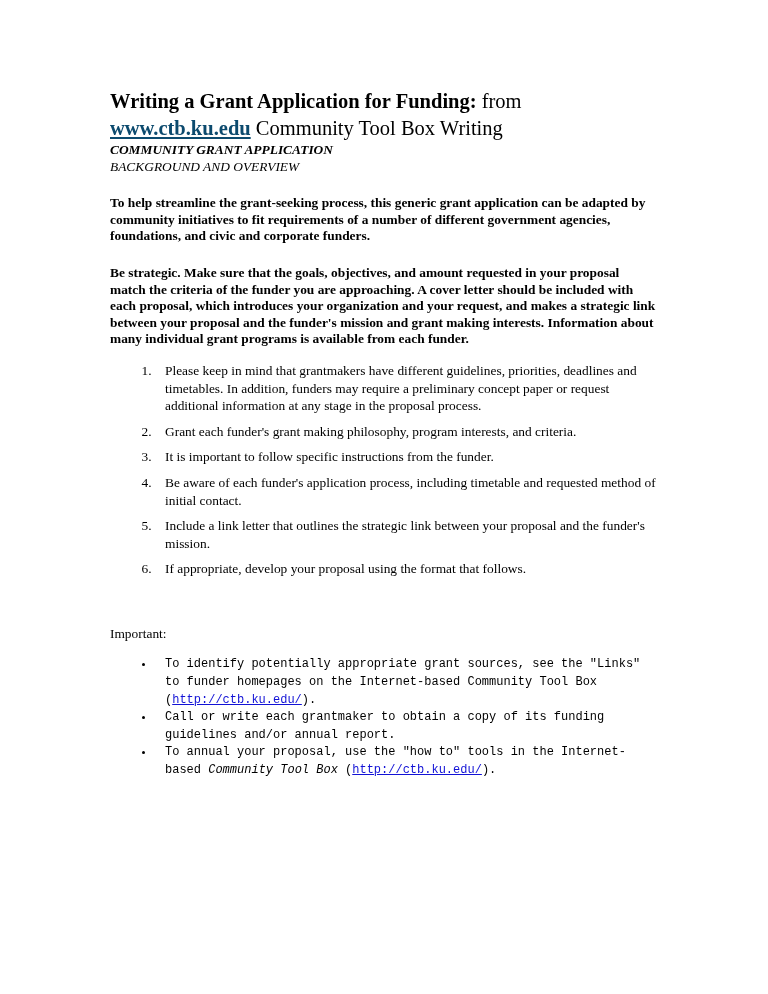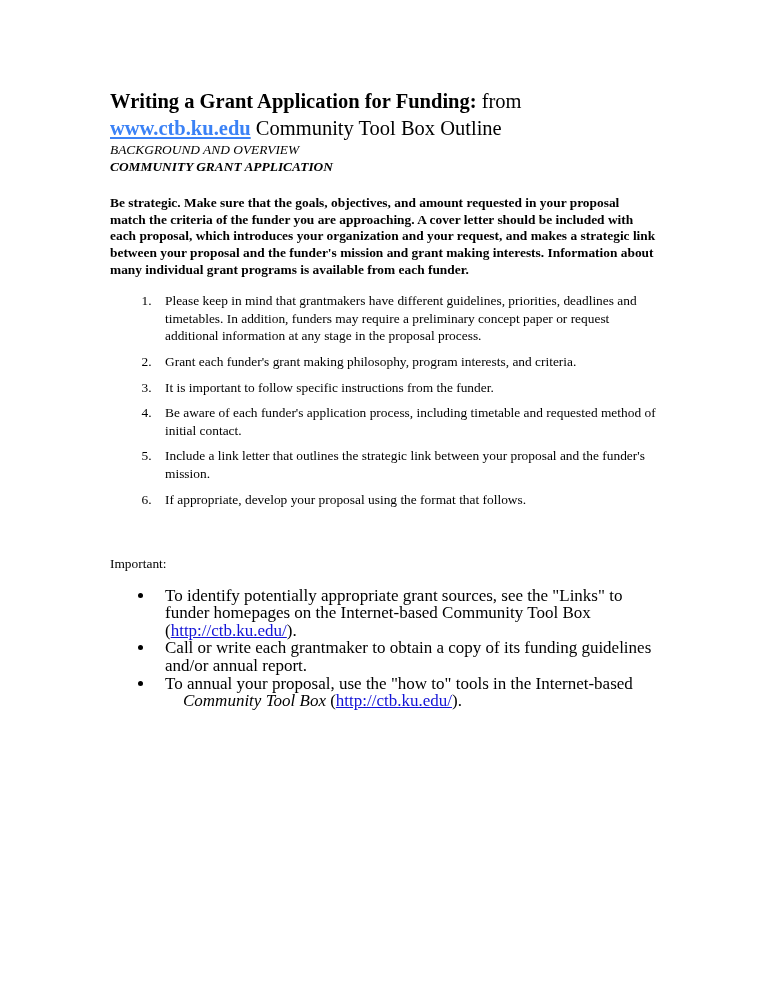--- a/index.html
+++ b/index.html
@@ -39,36 +39,36 @@
   .doc-title .t-bold { font-weight: bold; }
   .doc-title .t-plain { font-weight: normal; }
 
   a.link,
   .link {
     color: #1212d6;
     text-decoration: underline;
   }
   .title-link {
     font-weight: bold;
-    color: #3b82f6;
+    color: #0c4a6e;
     text-decoration: underline;
   }
 
   
   .para {
     font-size: 13.4px;
     line-height: 16.6px;
     margin: 0;
     text-align: left;
   }
   .para.gap-lg { margin-top: 28px; }
   .para.gap-md { margin-top: 20px; }
 
   .bold { font-weight: bold; }
-  .italic { font-style: italic; margin-left: 18px; }
+  .italic { font-style: italic; }
   .bolditalic { font-weight: bold; font-style: italic; }
 
   .heading-caps {
     font-size: 13.4px;
     line-height: 16.6px;
     margin: 0;
   }
 
   
   ol.num-list {
@@ -80,45 +80,47 @@
     list-style-type: decimal;
   }
   ol.num-list > li {
     margin: 8px 0 0 0;
     padding-left: 10px;
   }
 
   ul.bullet-list {
     margin: 14px 0 0 0;
     padding: 0 0 0 45px;
-    font-size: 17px;
+    font-size: 12px;
     line-height: 17.6px;
     list-style-position: outside;
     list-style-type: disc;
+    font-family: Liberation Mono, monospace;
   }
   ul.bullet-list > li {
     margin: 0 0 0 0;
     padding-left: 10px;
   }
 
   .spacer-resources { height: 48px; }
 </style>
 </head>
 <body>
 
 <div class="page">
   <div class="content">
 
-    <h1 class="doc-title"><span class="t-bold">Writing a Grant Application for Funding:</span><span class="t-plain"> from </span><a class="title-link" href="#">www.ctb.ku.edu</a><span class="t-plain"> Community Tool Box Outline</span></h1>
+    <h1 class="doc-title"><span class="t-bold">Writing a Grant Application for Funding:</span><span class="t-plain"> from </span><a class="title-link" href="#">www.ctb.ku.edu</a><span class="t-plain"> Community Tool Box Writing</span></h1>
 
+
+    <p class="heading-caps gap-md bolditalic">COMMUNITY GRANT APPLICATION</p>
 
     <p class="heading-caps gap-md italic">BACKGROUND AND OVERVIEW</p>
 
-    <p class="heading-caps gap-md bolditalic">COMMUNITY GRANT APPLICATION</p>
-
+    <p class="para gap-md bold">To help streamline the grant-seeking process, this generic grant application can be adapted by community initiatives to fit requirements of a number of different government agencies, foundations, and civic and corporate funders.</p>
 
     <p class="para gap-md bold">Be strategic. Make sure that the goals, objectives, and amount requested in your proposal match the criteria of the funder you are approaching. A cover letter should be included with each proposal, which introduces your organization and your request, and makes a strategic link between your proposal and the funder's mission and grant making interests. Information about many individual grant programs is available from each funder.</p>
 
 
     <ol class="num-list">
       <li>Please keep in mind that grantmakers have different guidelines, priorities, deadlines and timetables. In addition, funders may require a preliminary concept paper or request additional information at any stage in the proposal process.</li>
       <li>Grant each funder's grant making philosophy, program interests, and criteria.</li>
       <li>It is important to follow specific instructions from the funder.</li>
       <li>Be aware of each funder's application process, including timetable and requested method of initial contact.</li>
       <li>Include a link letter that outlines the strategic link between your proposal and the funder's mission.</li>

